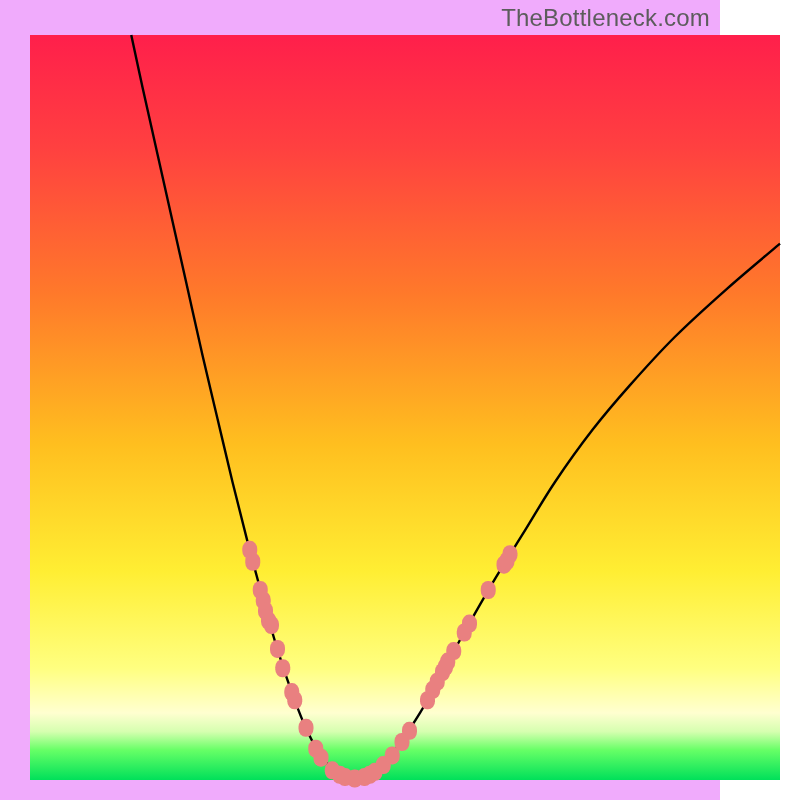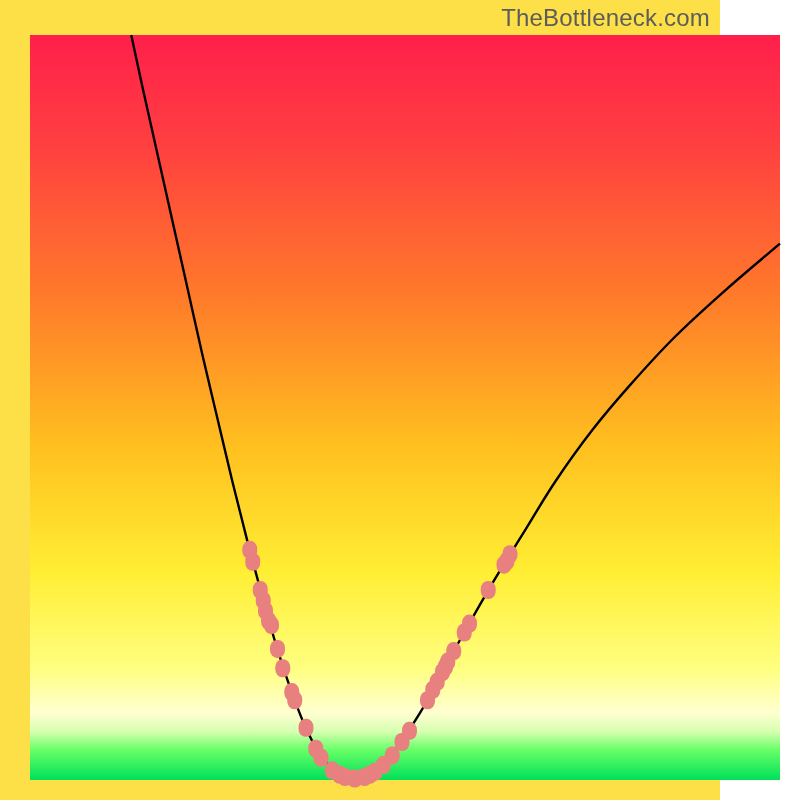--- a/index.html
+++ b/index.html
@@ -8,21 +8,21 @@
     width: 800px;
     height: 800px;
     background: #ffffff;
     font-family: Arial, Helvetica, sans-serif;
     overflow: hidden;
   }
   .outer {
     position: relative;
     width: 720px;
     height: 800px;
-    background: #fde047;
+    background: #f0abfc;
   }
   .watermark {
     position: absolute;
     top: 4px;
     right: 10px;
     color: #5c5c5c;
     font-size: 24px;
     font-weight: 500;
     z-index: 10;
     letter-spacing: 0.2px;

